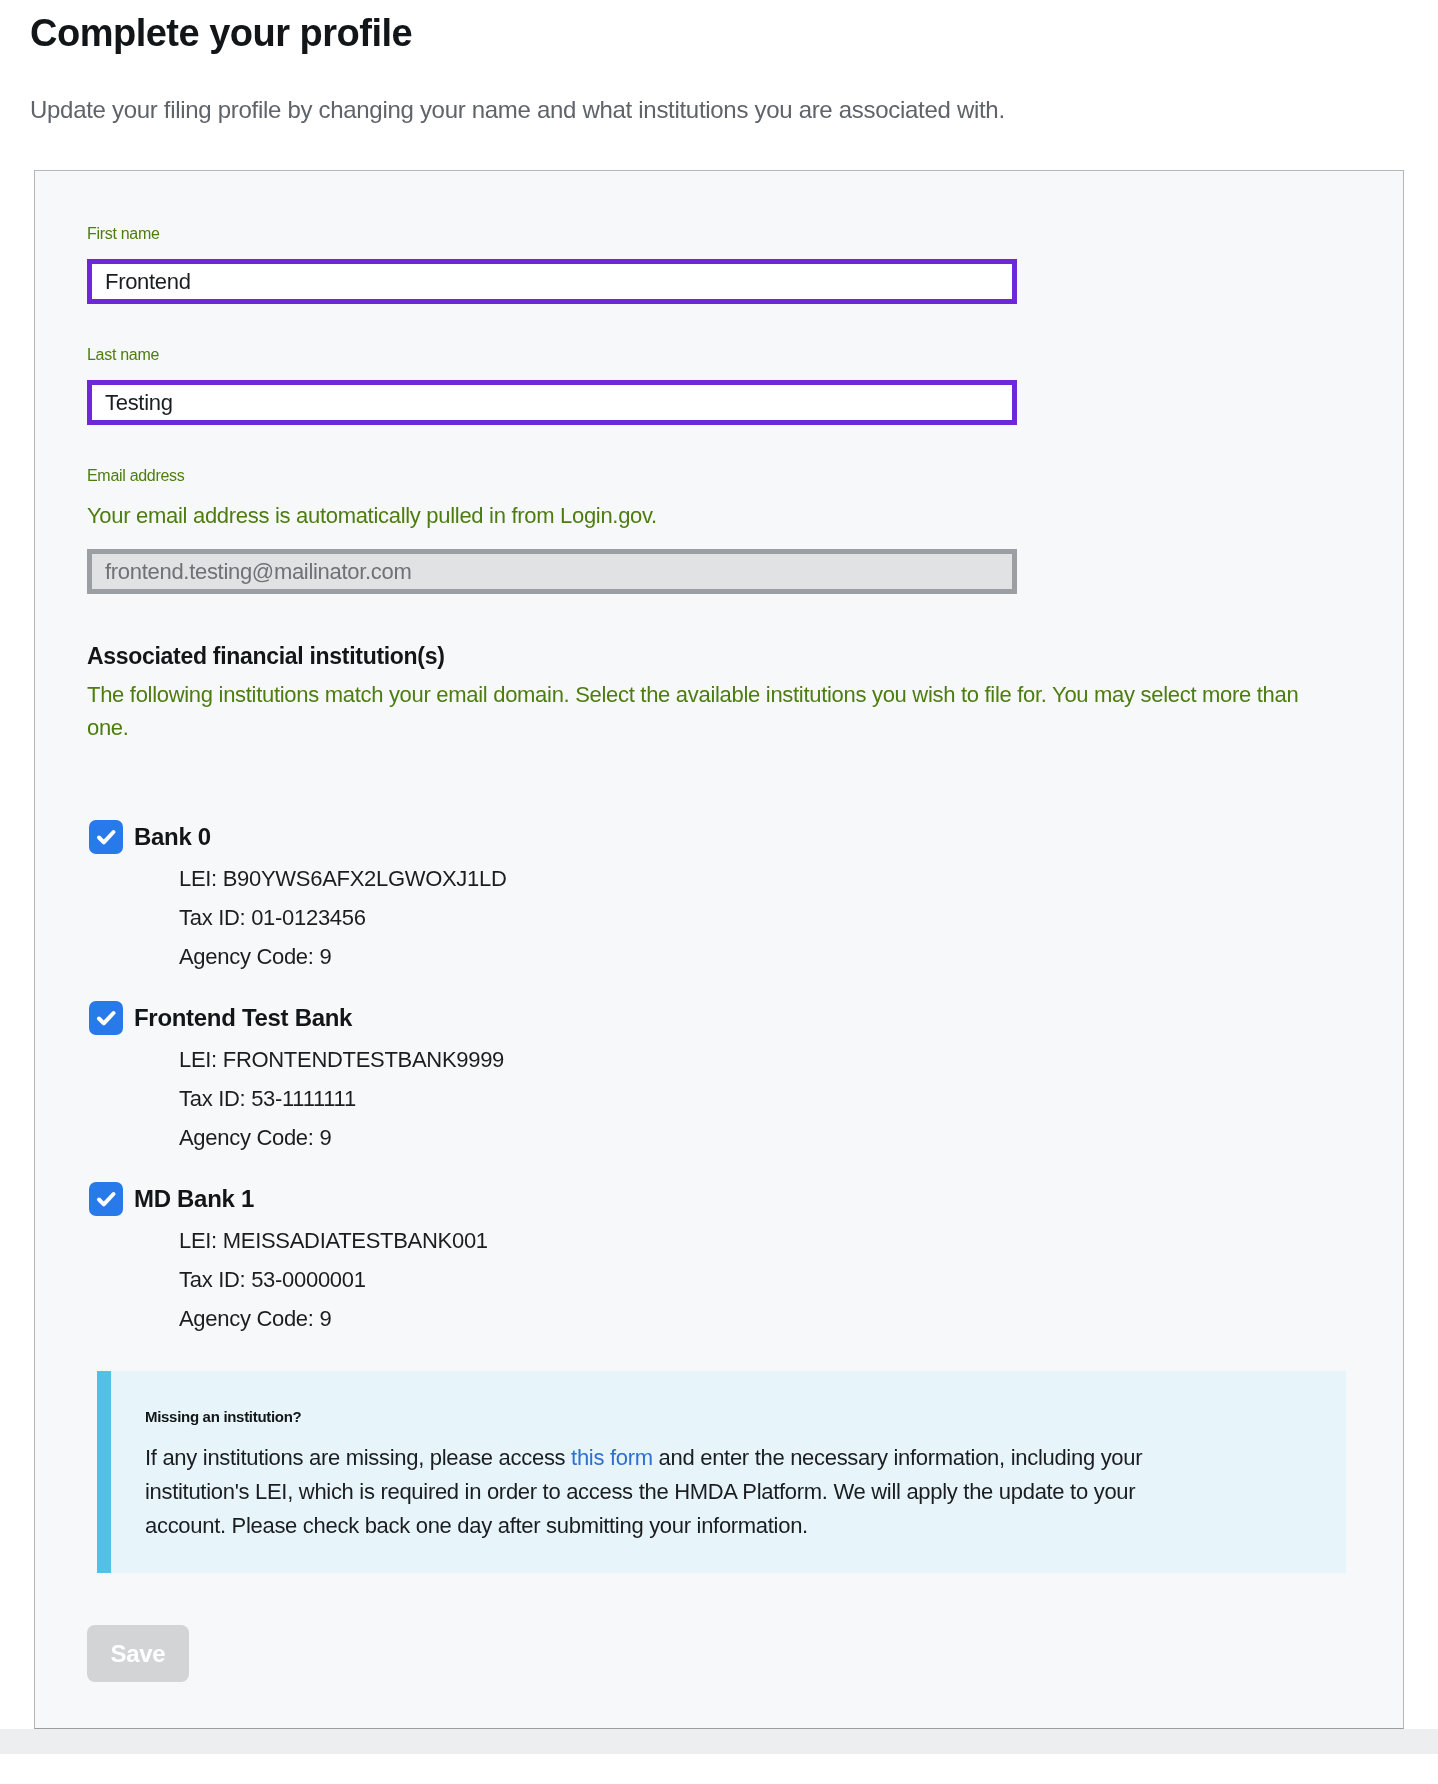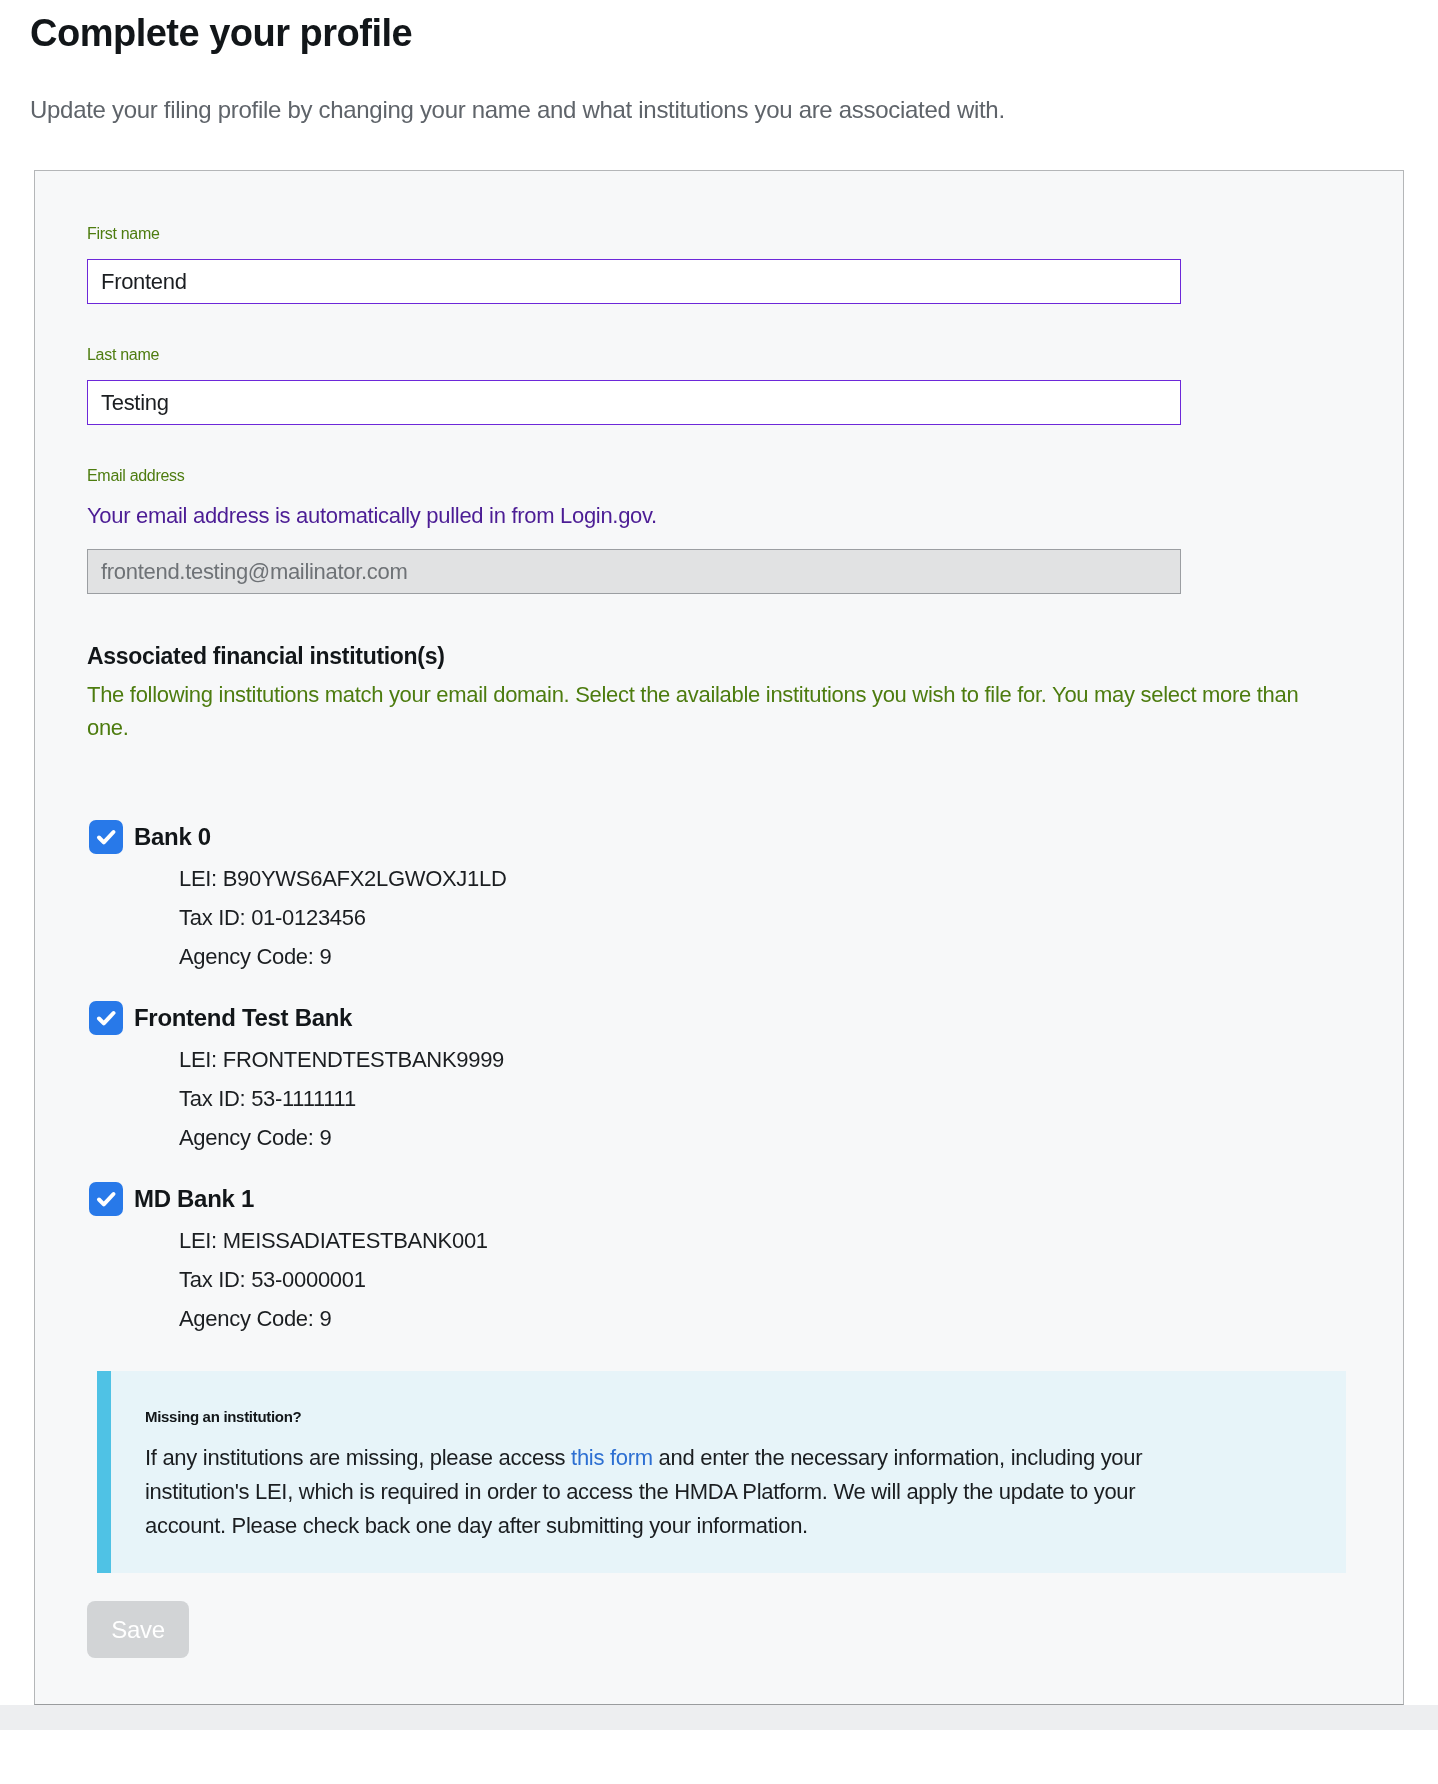--- a/index.html
+++ b/index.html
@@ -37,40 +37,40 @@
   .field-label {
     display: block;
     font-size: 16px;
     line-height: 30px;
     margin: 28px 0 10px 0;
     color: #4d7c0f;
   }
   .field-label + .field-label, .mt36 { margin-top: 36px; }
   .text-input {
     display: block;
-    width: 1094px;
+    width: 930px;
     height: 45px;
     background: #ffffff;
-    border: 1px solid #6d28d9;
+    border: 5px solid #6d28d9;
     font-family: "Liberation Sans", sans-serif;
     font-size: 22px;
     color: #1b1e21;
     padding: 0 13px;
     letter-spacing: -0.3px;
   }
   .text-input:disabled {
     background: #e1e2e3;
     border-color: #9b9ea2;
     color: #6e7276;
   }
   .helper-text {
     font-size: 22px;
     line-height: 30px;
     margin-top: 8px;
-    color: #4c1d95;
+    color: #4d7c0f;
   }
   .email-input { margin-top: 18px; }
   .section-heading {
     margin-top: 46px;
     font-size: 23px;
     line-height: 32px;
     font-weight: 700;
     color: #121619;
   }
   .section-desc {
@@ -129,30 +129,30 @@
     font-size: 22px;
     line-height: 34px;
     color: #1b1e21;
     max-width: 1060px;
   }
   .alert-link {
     color: #2d6fd2;
     cursor: pointer;
   }
   .save-button {
-    margin-top: 28px;
+    margin-top: 52px;
     width: 102px;
     height: 57px;
     border: none;
     border-radius: 8px;
     background: #d2d4d6;
     color: #ffffff;
     font-family: "Liberation Sans", sans-serif;
     font-size: 24px;
-    font-weight: 400;
+    font-weight: 700;
     letter-spacing: -0.3px;
   }
   .bottom-strip {
     width: 1438px;
     height: 25px;
     background: #edeef0;
   }
 </style>
 </head>
 <body>

